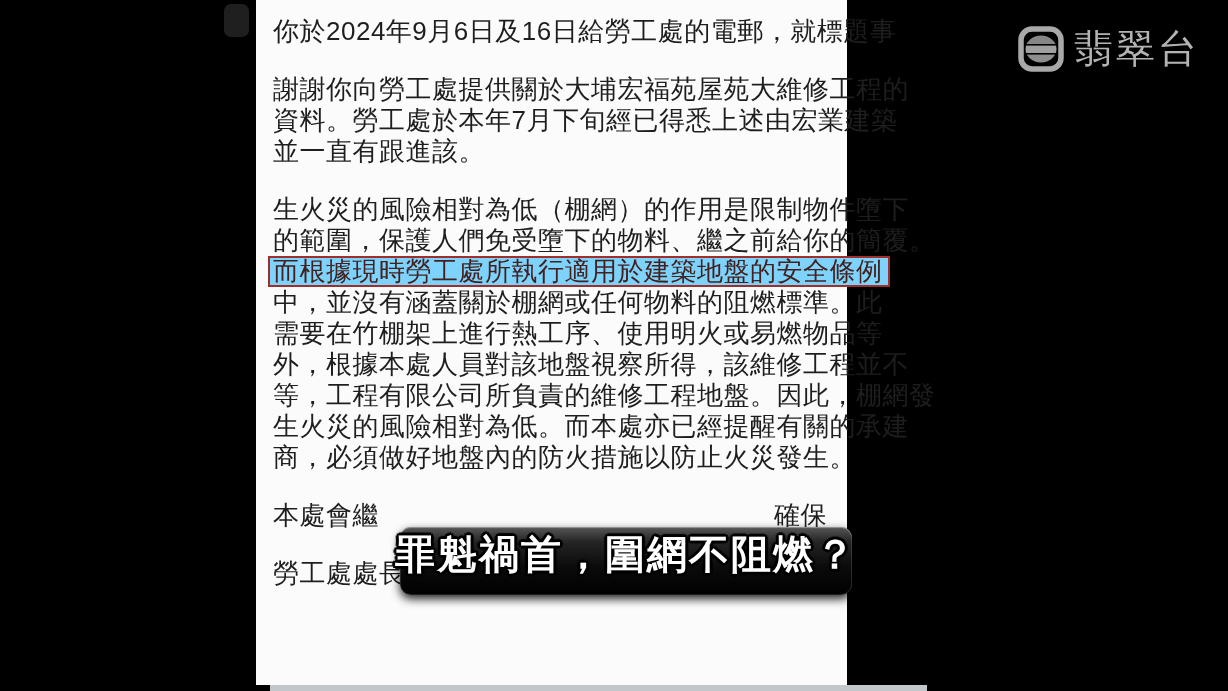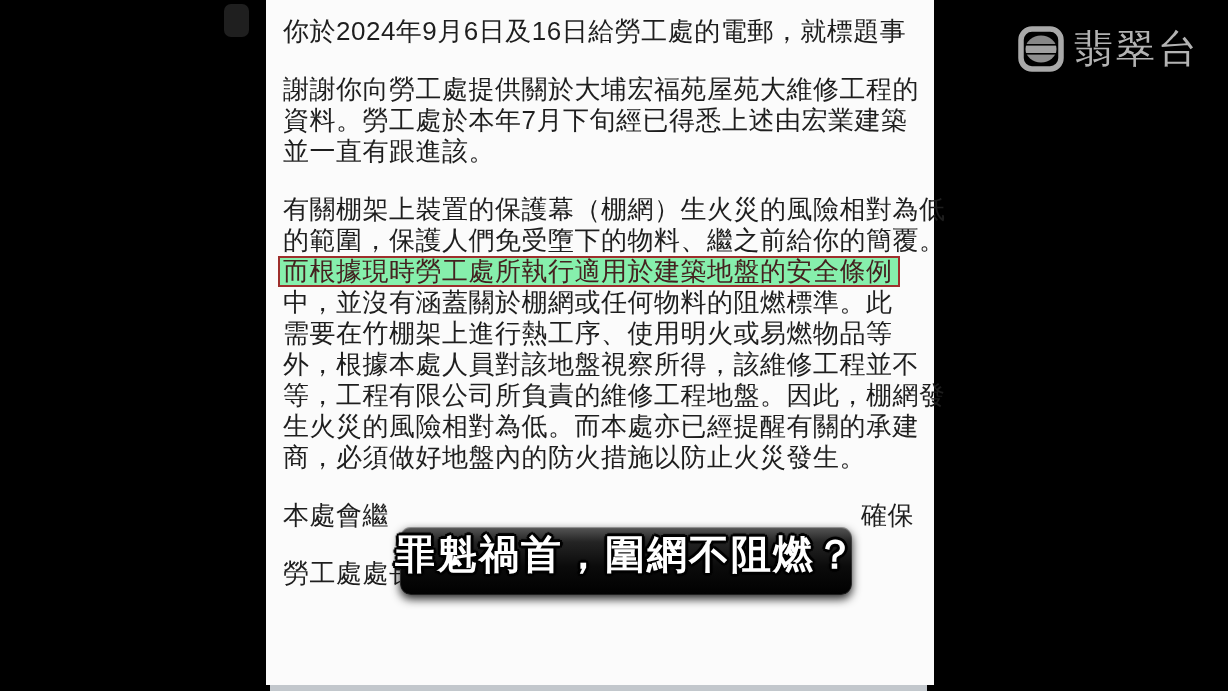--- a/index.html
+++ b/index.html
@@ -5,36 +5,36 @@
   html,body{margin:0;padding:0;}
   body{
     width:1228px;height:691px;
     background:#000;
     position:relative;
     overflow:hidden;
     font-family:"Liberation Sans","DejaVu Sans",sans-serif;
   }
   
   .doc{
-    position:absolute;left:266px;top:0;width:668px;height:685px;
+    position:absolute;left:256px;top:0;width:591px;height:685px;
     background:#fbfbfb;
     box-sizing:border-box;
     padding:16px 20px 0 17px;
   }
   .para{margin:0 0 27px 0;padding:0;}
   .line{
     height:31px;line-height:31px;
     font-size:26px;font-weight:500;
     color:#1e1e1e;
     letter-spacing:0.5px;
     white-space:nowrap;
   }
   .line.hl{
     display:inline-block;
-    background:#86efac;
+    background:#7dd3fc;
     border:2px solid #9e2f2c;
     color:#44211f;
     height:27px;line-height:27px;
     padding:0 5px 0 3px;
     margin-left:-5px;
   }
   .split-line{
     display:flex;justify-content:space-between;
     height:31px;line-height:31px;
     font-size:26px;font-weight:500;color:#1e1e1e;letter-spacing:0.5px;
@@ -91,21 +91,21 @@
     <div class="line">你於2024年9月6日及16日給勞工處的電郵，就標題事</div>
   </div>
 
   <div class="para">
     <div class="line">謝謝你向勞工處提供關於大埔宏福苑屋苑大維修工程的</div>
     <div class="line">資料。勞工處於本年7月下旬經已得悉上述由宏業建築</div>
     <div class="line">並一直有跟進該。</div>
   </div>
 
   <div class="para">
-    <div class="line">有關棚架上裝置的保護幕（棚網）生火災的風險相對為低</div>
+    <div class="line">生火災的風險相對為低（棚網）的作用是限制物件墮下</div>
     <div class="line">的範圍，保護人們免受墮下的物料、繼之前給你的簡覆。</div>
     <div><span class="line hl">而根據現時勞工處所執行適用於建築地盤的安全條例</span></div>
     <div class="line">中，並沒有涵蓋關於棚網或任何物料的阻燃標準。此</div>
     <div class="line">需要在竹棚架上進行熱工序、使用明火或易燃物品等</div>
     <div class="line">外，根據本處人員對該地盤視察所得，該維修工程並不</div>
     <div class="line">等，工程有限公司所負責的維修工程地盤。因此，棚網發</div>
     <div class="line">生火災的風險相對為低。而本處亦已經提醒有關的承建</div>
     <div class="line">商，必須做好地盤內的防火措施以防止火災發生。</div>
   </div>
 

